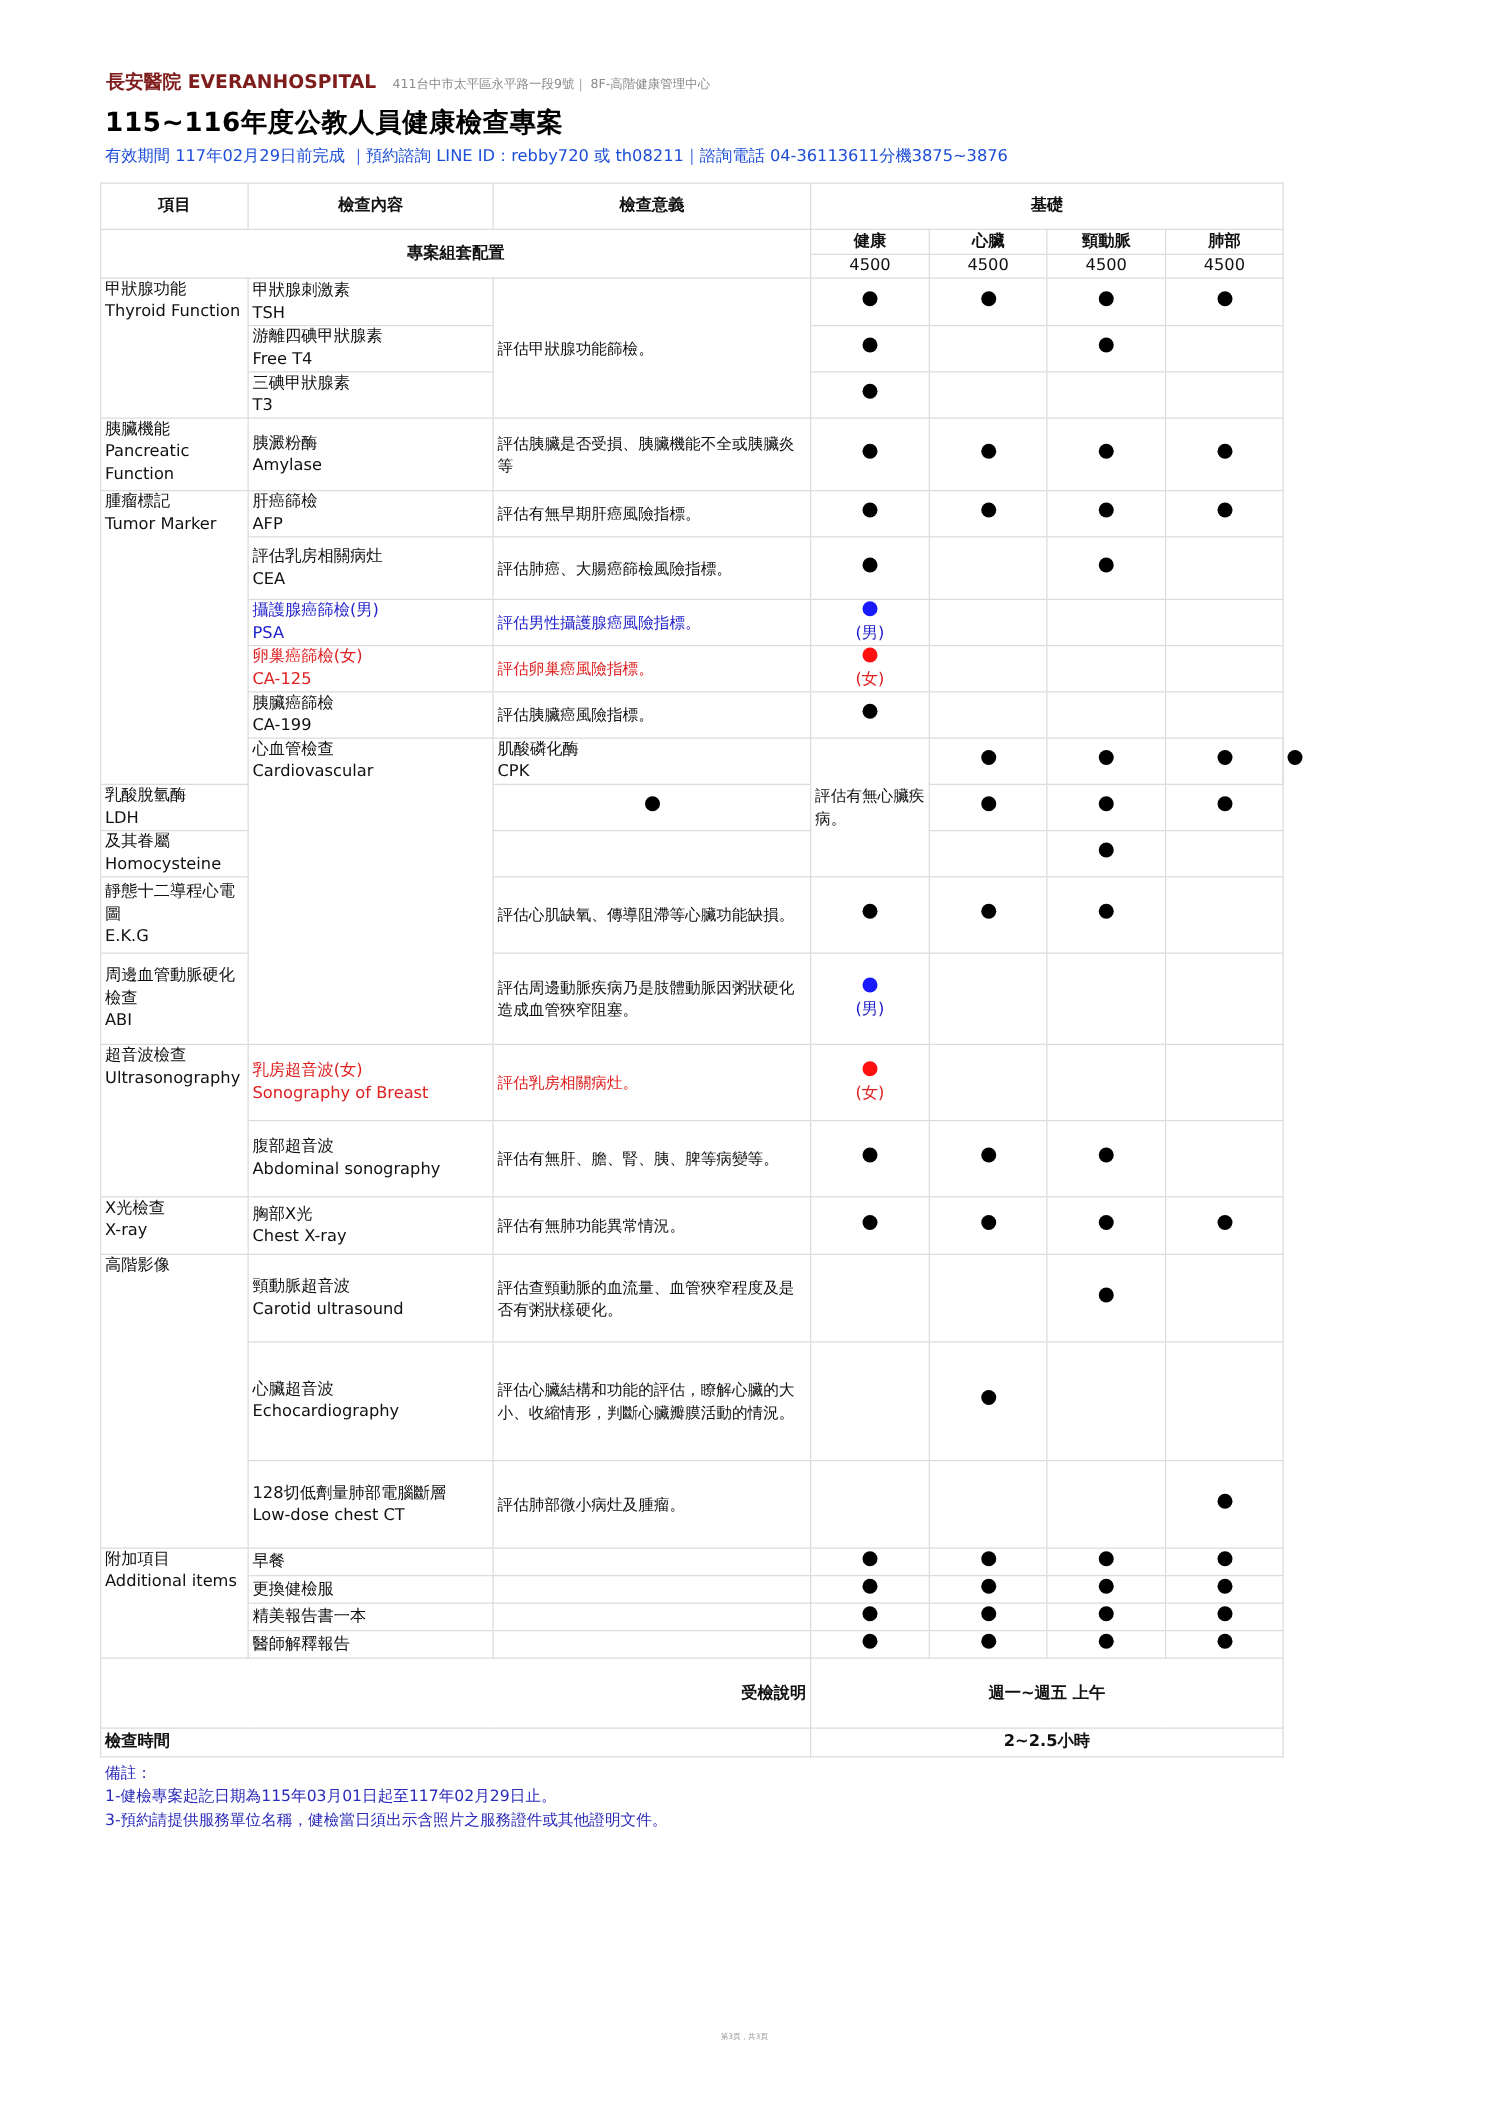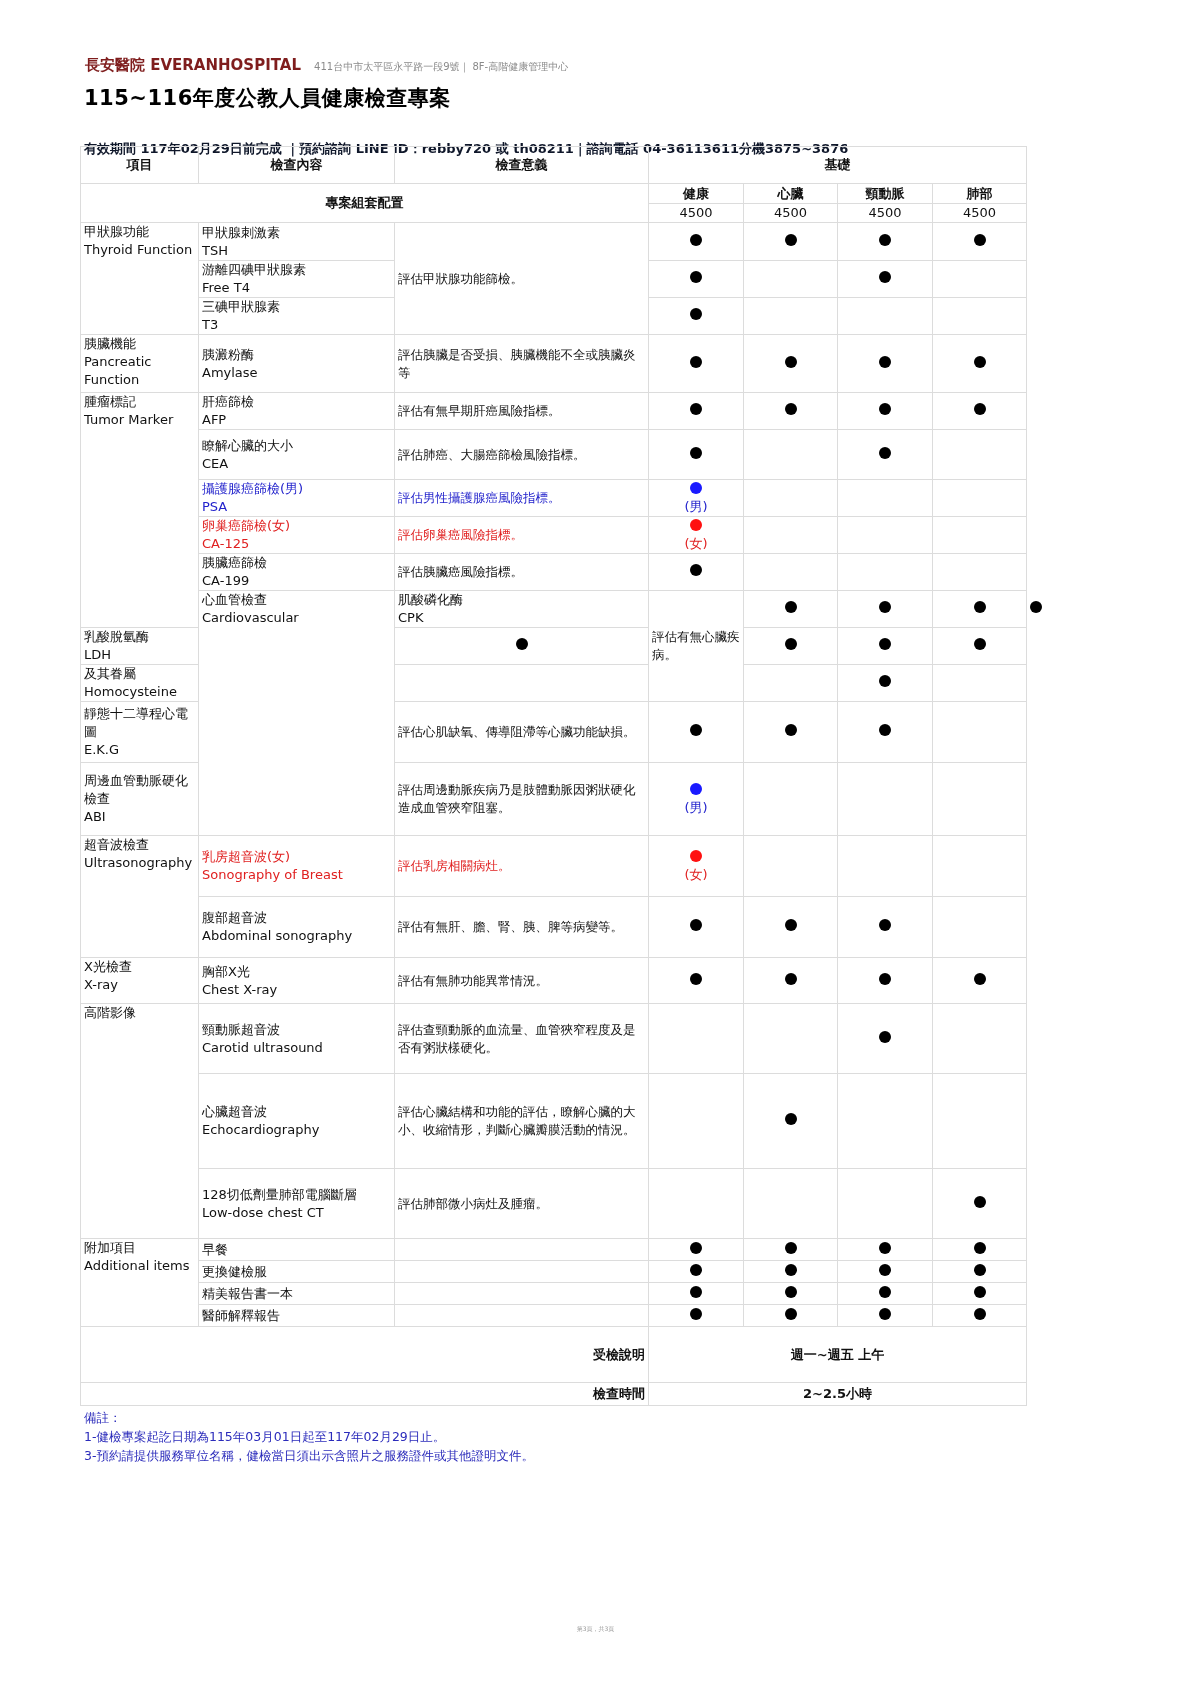--- a/index.html
+++ b/index.html
@@ -1,21 +1,21 @@
 <!DOCTYPE html>
 <html><head>
 <meta charset="utf-8">
 <style>
   html, body { margin:0; padding:0; background:#ffffff; }
   body { width:1191px; height:1684px; position:relative; font-family:"DejaVu Sans","Liberation Sans",sans-serif; color:#111; overflow:hidden; }
   .hdr-line { position:absolute; left:85px; top:55px; white-space:nowrap; color:#8a8a8a; }
   .hdr-line .hosp { font-size:15px; font-weight:bold; color:#7f1d1d; }
   .hdr-line .addr { font-size:10px; color:#8a8a8a; margin-left:8px; }
   .title { position:absolute; left:84px; top:84px; font-size:21px; font-weight:bold; color:#000; white-space:nowrap; letter-spacing:0.5px; }
-  .subtitle { position:absolute; left:84px; top:140px; font-size:13px; font-weight:bold; color:#0f172a; white-space:nowrap; }
+  .subtitle { position:absolute; left:84px; top:116px; font-size:13px; font-weight:normal; color:#1d4ed8; white-space:nowrap; }
   table.main { position:absolute; left:80px; top:146px; width:946px; border-collapse:collapse; table-layout:fixed; font-size:13px; }
   table.main td { border:1px solid #dcdcdc; padding:0 3px; vertical-align:middle; line-height:18px; }
   .c-center { text-align:center; }
   .c-top { vertical-align:top !important; }
   .bold { font-weight:bold; }
   .blue { color:#2222cc; }
   .red { color:#e02020; }
   .dot { display:inline-block; width:12px; height:12px; border-radius:50%; background:#000; }
   .dot.blue-dot { background:#1a1aff; }
   .dot.red-dot { background:#ff1010; }
@@ -129,21 +129,21 @@
           <div>AFP</div>
         </td>
     <td class="desc">評估有無早期肝癌風險指標。</td>
     <td class="c-center"><span class="dot"></span></td>
     <td class="c-center"><span class="dot"></span></td>
     <td class="c-center"><span class="dot"></span></td>
     <td class="c-center"><span class="dot"></span></td>
   </tr>
   <tr style="height:50px">
     <td>
-          <div>瞭解心臟的大小</div>
+          <div>評估乳房相關病灶</div>
           <div>CEA</div>
         </td>
     <td class="desc">評估肺癌、大腸癌篩檢風險指標。</td>
     <td class="c-center"><span class="dot"></span></td>
     <td></td>
     <td class="c-center"><span class="dot"></span></td>
     <td></td>
   </tr>
   <tr style="height:36px">
     <td class="blue">
@@ -352,21 +352,21 @@
     <td class="c-center"><span class="dot"></span></td>
     <td class="c-center"><span class="dot"></span></td>
     <td class="c-center"><span class="dot"></span></td>
   </tr>
 
   <tr style="height:56px">
     <td colspan="3" class="bold" style="text-align:right; border-right:1px solid #dcdcdc; border-left:1px solid #dcdcdc;">受檢說明</td>
     <td colspan="4" class="c-center bold">週一~週五 上午</td>
   </tr>
   <tr style="height:23px">
-    <td colspan="3" class="bold" style="text-align:right;">檢查時間</td>
+    <td colspan="3" class="bold" style="text-align:left;">檢查時間</td>
     <td colspan="4" class="c-center bold">2~2.5小時</td>
   </tr>
 </tbody>
   </table>
 
 <div class="notes">
   <div>備註：</div>
   <div>1-健檢專案起訖日期為115年03月01日起至117年02月29日止。</div>
   <div>3-預約請提供服務單位名稱，健檢當日須出示含照片之服務證件或其他證明文件。</div>
 </div>

